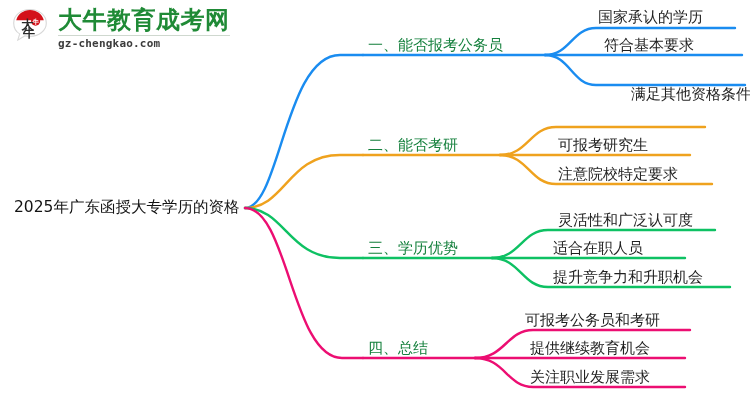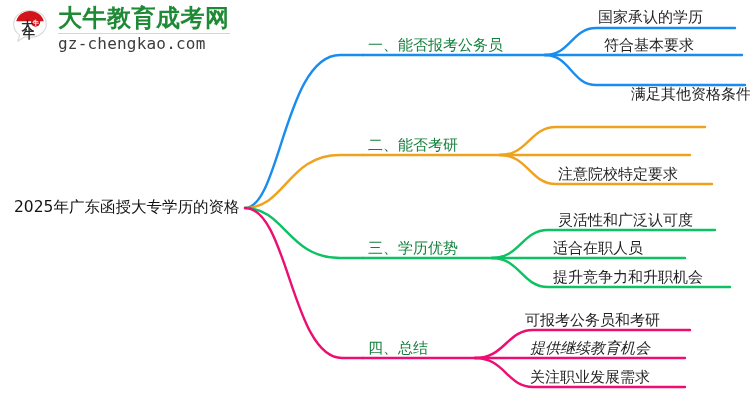--- a/index.html
+++ b/index.html
@@ -53,22 +53,22 @@
     letter-spacing: 0.5px;
     white-space: nowrap;
   }
   .logo-rule {
     height: 1px;
     background: #cfd8cf;
     margin: 3px 0 2px 0;
   }
   .logo-en {
     font-family: "DejaVu Sans Mono", "Liberation Mono", monospace;
-    font-size: 16px;
-    font-weight: normal;
+    font-size: 11px;
+    font-weight: bold;
     color: #3c3c3c;
     letter-spacing: 0.2px;
     white-space: nowrap;
   }
 
   
   #connectors {
     position: absolute;
     left: 0;
     top: 0;
@@ -161,25 +161,26 @@
   </svg>
 
   <div class="node-text root-node" style="left:14px; top:200px;">2025年广东函授大专学历的资格</div>
 
   <div class="node-text branch-node" style="left:368px; top:38px;">一、能否报考公务员</div>
   <div class="node-text leaf-node" style="left:598px; top:10px;">国家承认的学历</div>
   <div class="node-text leaf-node" style="left:604px; top:38px;">符合基本要求</div>
   <div class="node-text leaf-node" style="left:631px; top:67px;margin-top:20px;">满足其他资格条件</div>
 
   <div class="node-text branch-node" style="left:368px; top:138px;">二、能否考研</div>
+  <div class="node-text leaf-node" style="left:558px; top:138px;">可报考研究生</div>
   <div class="node-text leaf-node" style="left:558px; top:167px;">注意院校特定要求</div>
 
   <div class="node-text branch-node" style="left:368px; top:241px;">三、学历优势</div>
   <div class="node-text leaf-node" style="left:558px; top:213px;">灵活性和广泛认可度</div>
   <div class="node-text leaf-node" style="left:553px; top:270px;">提升竞争力和升职机会</div>
   <div class="node-text leaf-node" style="left:553px; top:241px;">适合在职人员</div>
 
   <div class="node-text branch-node" style="left:368px; top:341px;">四、总结</div>
   <div class="node-text leaf-node" style="left:525px; top:313px;">可报考公务员和考研</div>
-  <div class="node-text leaf-node" style="left:530px; top:341px;font-style:italic;">提供继续教育机会</div>
+  <div class="node-text leaf-node" style="left:530px; top:341px;">提供继续教育机会</div>
   <div class="node-text leaf-node" style="left:530px; top:370px;">关注职业发展需求</div>
 
 </div>
 
 </body></html>

